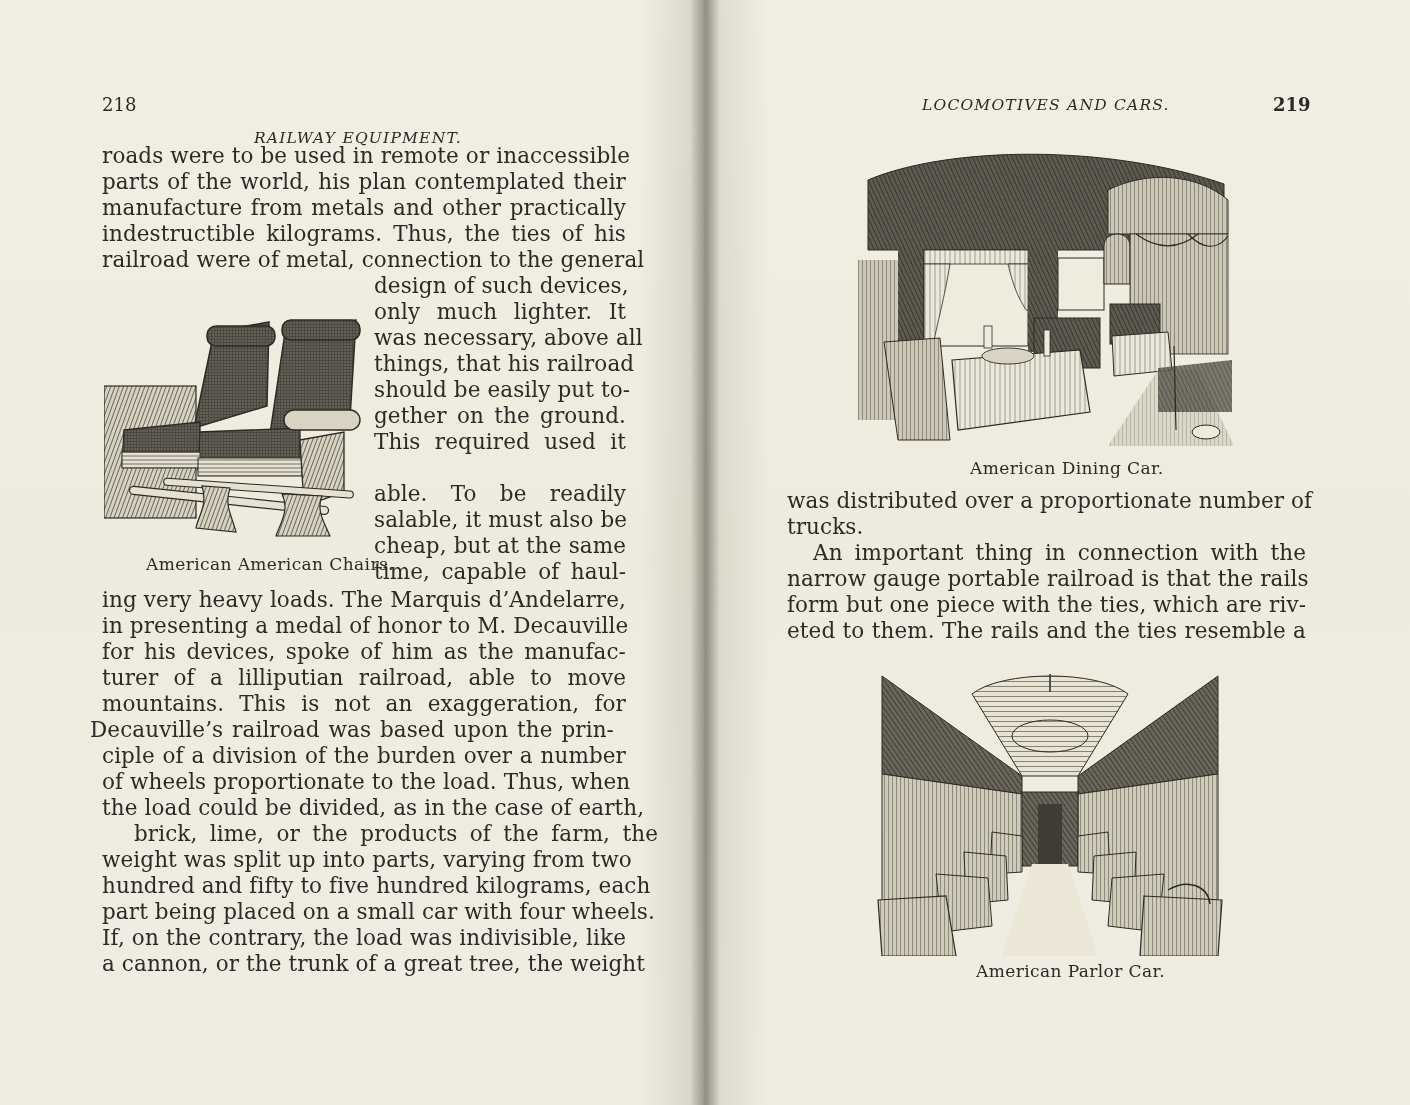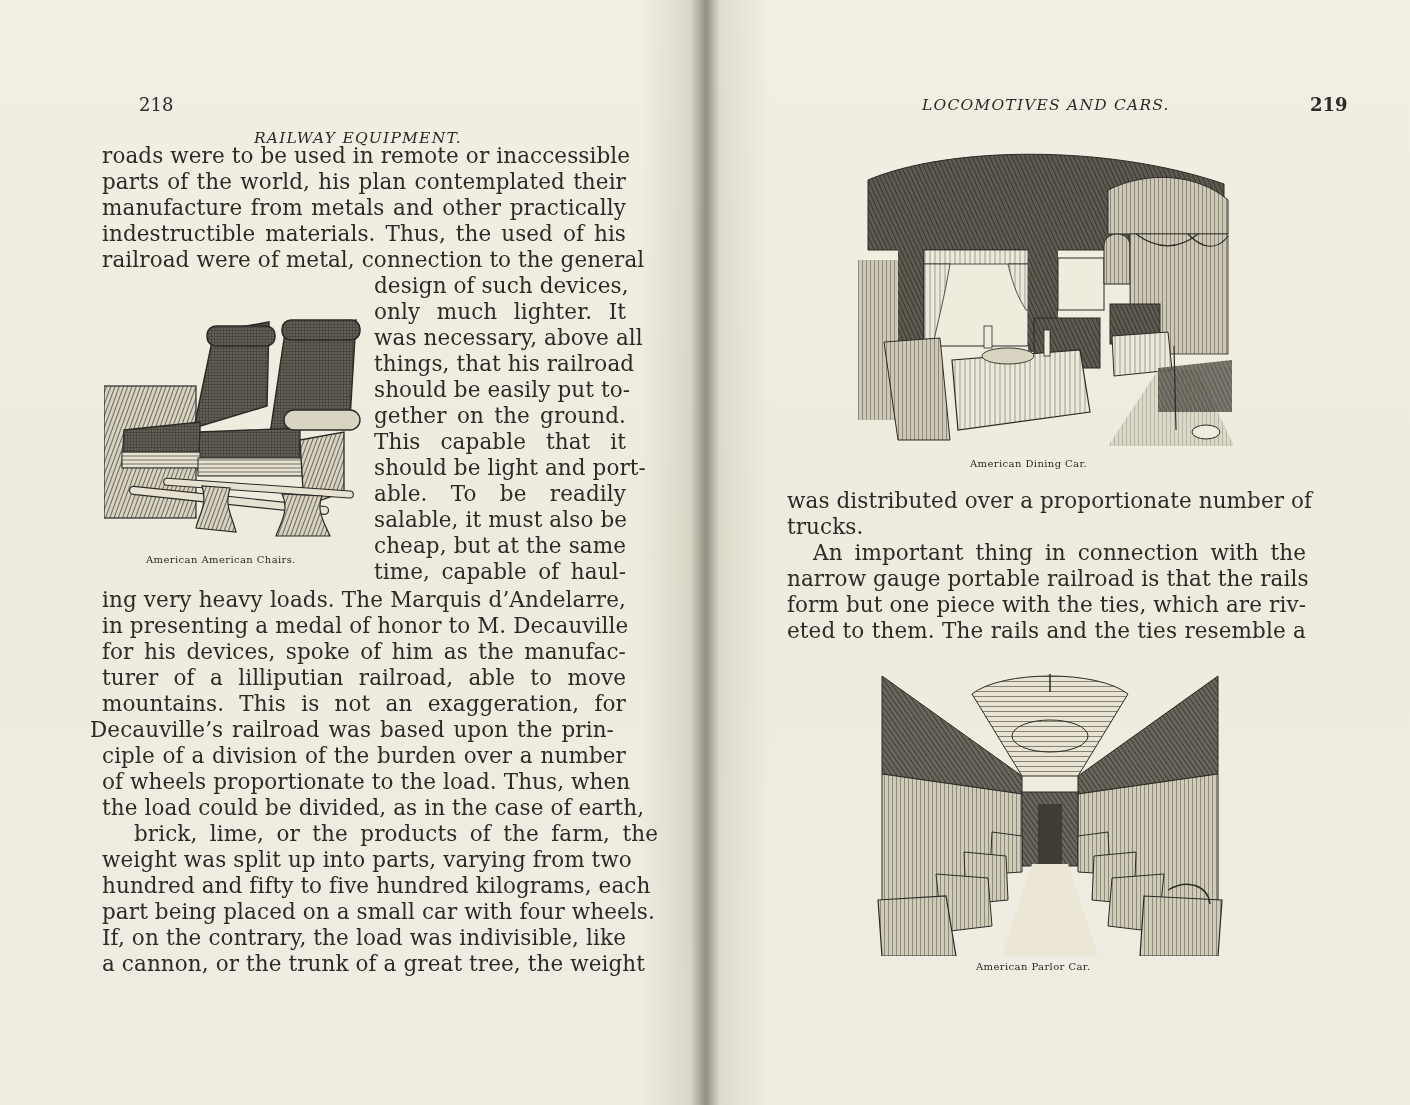--- a/index.html
+++ b/index.html
@@ -11,57 +11,56 @@
   }
   .spread {
     position: absolute; left: 0; top: 0; width: 1410px; height: 1105px;
     background:
       linear-gradient(to right, rgba(0,0,0,0) 0px, rgba(0,0,0,0) 640px, rgba(120,115,95,0.18) 690px, rgba(70,66,52,0.55) 706px, rgba(120,115,95,0.15) 720px, rgba(0,0,0,0) 770px),
       linear-gradient(to bottom, #f1eee3 0%, #eeebde 50%, #efece2 100%);
   }
   .page { position: absolute; top: 0; height: 1105px; }
   .page-left { left: 0; width: 706px; }
   .page-right { left: 706px; width: 704px; }
-  .folio { position: absolute; top: 94px; font-size: 18px; margin-left: 37px; }
+  .folio { position: absolute; top: 94px; font-size: 18px; }
   .head-title { position: absolute; top: 96px; font-size: 15.5px; font-style: italic; letter-spacing: 1.2px; }
   .text-line {
     position: absolute; font-size: 21.5px; line-height: 26px; height: 26px;
     white-space: nowrap; text-align: justify; text-align-last: justify;
     letter-spacing: 0.1px;
   }
   .caption {
-    position: absolute; font-size: 10px; letter-spacing: 0.4px; white-space: nowrap;
+    position: absolute; font-size: 17px; letter-spacing: 0.4px; white-space: nowrap;
     font-family: "DejaVu Serif", serif;
   }
   .figure { position: absolute; }
   svg { display: block; }
 </style>
 </head>
 <body>
 
 <div class="spread">
 
   <div class="page page-left">
     <span class="folio" style="left:102px;">218</span>
     <span class="head-title" style="left:254px;margin-top:33px;">RAILWAY EQUIPMENT.</span>
 
     <div class="text-line" style="left:102px; top:143px; width:524px;">roads were to be used in remote or inaccessible</div>
     <div class="text-line" style="left:102px; top:169px; width:524px;">parts of the world, his plan contemplated their</div>
     <div class="text-line" style="left:102px; top:195px; width:524px;">manufacture from metals and other practically</div>
-    <div class="text-line" style="left:102px; top:221px; width:524px;">indestructible materials.  Thus, the used of his</div>
+    <div class="text-line" style="left:102px; top:221px; width:524px;">indestructible kilograms.  Thus, the ties of his</div>
     <div class="text-line" style="left:102px; top:247px; width:524px;">railroad were of metal, connection to the general</div>
 
     <div class="text-line" style="left:374px; top:273px; width:252px;">design of such devices,</div>
     <div class="text-line" style="left:374px; top:299px; width:252px;">only much lighter.  It</div>
     <div class="text-line" style="left:374px; top:325px; width:252px;">was necessary, above all</div>
     <div class="text-line" style="left:374px; top:351px; width:252px;">things, that his railroad</div>
     <div class="text-line" style="left:374px; top:377px; width:252px;">should be easily put to-</div>
     <div class="text-line" style="left:374px; top:403px; width:252px;">gether on the ground.</div>
-    <div class="text-line" style="left:374px; top:429px; width:252px;">This capable that it</div>
-    <div class="text-line" style="left:374px; top:455px; width:252px;">should be light and port-</div>
+    <div class="text-line" style="left:374px; top:429px; width:252px;">This required used it</div>
     <div class="text-line" style="left:374px; top:481px; width:252px;">able.  To be readily</div>
     <div class="text-line" style="left:374px; top:507px; width:252px;">salable, it must also be</div>
     <div class="text-line" style="left:374px; top:533px; width:252px;">cheap, but at the same</div>
     <div class="text-line" style="left:374px; top:559px; width:252px;">time, capable of haul-</div>
 
     <div class="text-line" style="left:102px; top:587px; width:524px;">ing very heavy loads.  The Marquis d’Andelarre,</div>
     <div class="text-line" style="left:102px; top:613px; width:524px;">in presenting a medal of honor to M. Decauville</div>
     <div class="text-line" style="left:102px; top:639px; width:524px;">for his devices, spoke of him as the manufac-</div>
     <div class="text-line" style="left:102px; top:665px; width:524px;">turer of a lilliputian railroad, able to move</div>
     <div class="text-line" style="left:102px; top:691px; width:524px;">mountains.  This is not an exaggeration, for</div>

